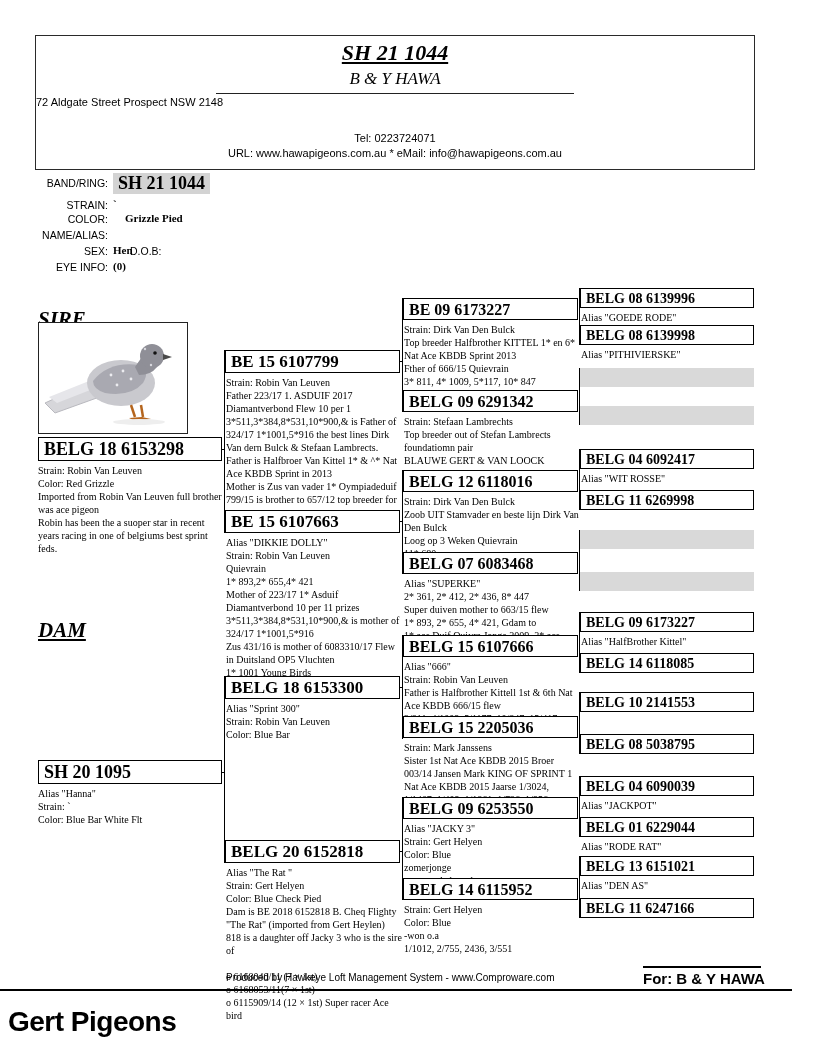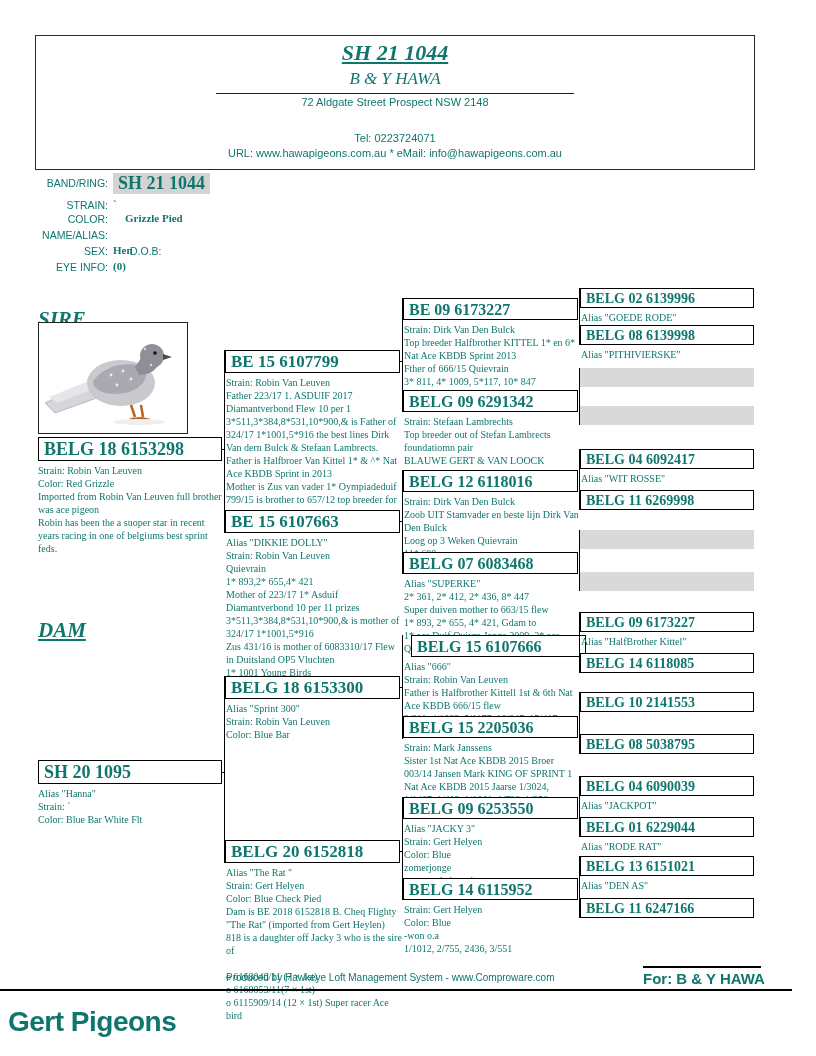--- a/index.html
+++ b/index.html
@@ -1,23 +1,23 @@
 <!DOCTYPE html>
 <html><head>
 <meta charset="utf-8">
 <style>
   html,body{margin:0;padding:0;background:#fff;}
   .page{position:relative;width:816px;height:1056px;background:#fff;overflow:hidden;
-        font-family:"Liberation Serif",serif;color:#0f766e;}
+        font-family:"Liberation Serif",serif;color:#000000;}
   
   .hdrbox{position:absolute;left:35px;top:35px;width:718px;height:133px;border:1px solid #2a2a2a;}
   .hdr-ring{position:absolute;left:0;right:0;top:4px;text-align:center;font:bold italic 22px "Liberation Serif",serif;text-decoration:underline;}
   .hdr-loft{position:absolute;left:0;right:0;top:33px;text-align:center;font:italic 17px "Liberation Serif",serif;}
   .hdr-rule{position:absolute;left:180px;top:57px;width:358px;border-top:1px solid #222;}
-  .hdr-addr{position:absolute;left:0;right:0;top:60px;text-align:center;font:11px "Liberation Sans",sans-serif;}
+  .hdr-addr{position:absolute;left:0;right:0;top:60px;font:11px "Liberation Sans",sans-serif;}
   .hdr-tel{position:absolute;left:0;right:0;top:96px;text-align:center;font:11px "Liberation Sans",sans-serif;}
   .hdr-url{position:absolute;left:0;right:0;top:111px;text-align:center;font:11px "Liberation Sans",sans-serif;}
   
   .ilabel{position:absolute;width:100px;text-align:right;font:10.5px "Liberation Sans",sans-serif;}
   .ival{position:absolute;left:113px;font:bold 11px "Liberation Serif",serif;}
   .ring-val{position:absolute;left:113px;top:173px;font:bold 18px "Liberation Serif",serif;background:#d3d3d3;padding:0 5px;}
   
   .sec{position:absolute;font:bold italic 21px "Liberation Serif",serif;text-decoration:underline;}
   
   .photo{position:absolute;left:38px;top:322px;width:148px;height:110px;border:1px solid #222;background:#fff;}
@@ -153,41 +153,41 @@
   <div class="btxt b3" style="top:495px;">Strain: Dirk Van Den Bulck
 Zoob UIT Stamvader en beste lijn Dirk Van Den Bulck
 Loog op 3 Weken Quievrain
 11* 680</div>
   <div class="hbox g3" style="top:552px;">BELG 07 6083468</div>
   <div class="btxt b3" style="top:577px;">Alias "SUPERKE"
 2* 361, 2* 412, 2* 436, 8* 447
 Super duiven mother to 663/15 flew
 1* 893, 2* 655, 4* 421, Gdam to
 1* ace Duif Quivra Jonge 2009, 2* ace Quivr</div>
-  <div class="hbox g3" style="top:635px;margin-left:8px;">BELG 15 6107666</div>
+  <div class="hbox g3" style="top:635px;">BELG 15 6107666</div>
   <div class="btxt b3" style="top:660px;">Alias "666"
 Strain: Robin Van Leuven
 Father is Halfbrother Kittell 1st &amp; 6th Nat Ace KBDB 666/15 flew
 3/811, 4/1009, 5/1177, 10/847, 15/417,</div>
   <div class="hbox g3" style="top:716px;">BELG 15 2205036</div>
   <div class="btxt b3" style="top:741px;">Strain: Mark Janssens
 Sister 1st Nat Ace KBDB 2015 Broer 003/14 Jansen Mark KING OF SPRINT 1 Nat Ace KBDB 2015 Jaarse 1/3024, 1/1467, 1/409, 1/1861, 1/726, 1/956. 036/15  is tante van</div>
   <div class="hbox g3" style="top:797px;">BELG 09 6253550</div>
   <div class="btxt b3" style="top:822px;">Alias "JACKY 3"
 Strain: Gert Helyen
 Color: Blue
 zomerjonge
 zeer goede kweeker</div>
   <div class="hbox g3" style="top:878px;">BELG 14 6115952</div>
   <div class="btxt b3" style="top:903px;">Strain: Gert Helyen
 Color: Blue
 -won o.a
 1/1012, 2/755, 2436, 3/551</div>
 
-  <div class="hbox g4" style="top:288px;">BELG 02 6139996</div>
+  <div class="hbox g4" style="top:288px;">BELG 08 6139996</div>
   <div class="alias4" style="top:312px;">Alias "GOEDE RODE"</div>
   <div class="hbox g4" style="top:325px;">BELG 08 6139998</div>
   <div class="alias4" style="top:349px;">Alias "PITHIVIERSKE"</div>
   <div class="gbox" style="top:368px;"></div>
   <div class="gbox" style="top:406px;"></div>
   <div class="hbox g4" style="top:449px;">BELG 04 6092417</div>
   <div class="alias4" style="top:473px;">Alias "WIT ROSSE"</div>
   <div class="hbox g4" style="top:490px;">BELG 11 6269998</div>
   <div class="gbox" style="top:530px;"></div>
   <div class="gbox" style="top:572px;"></div>

